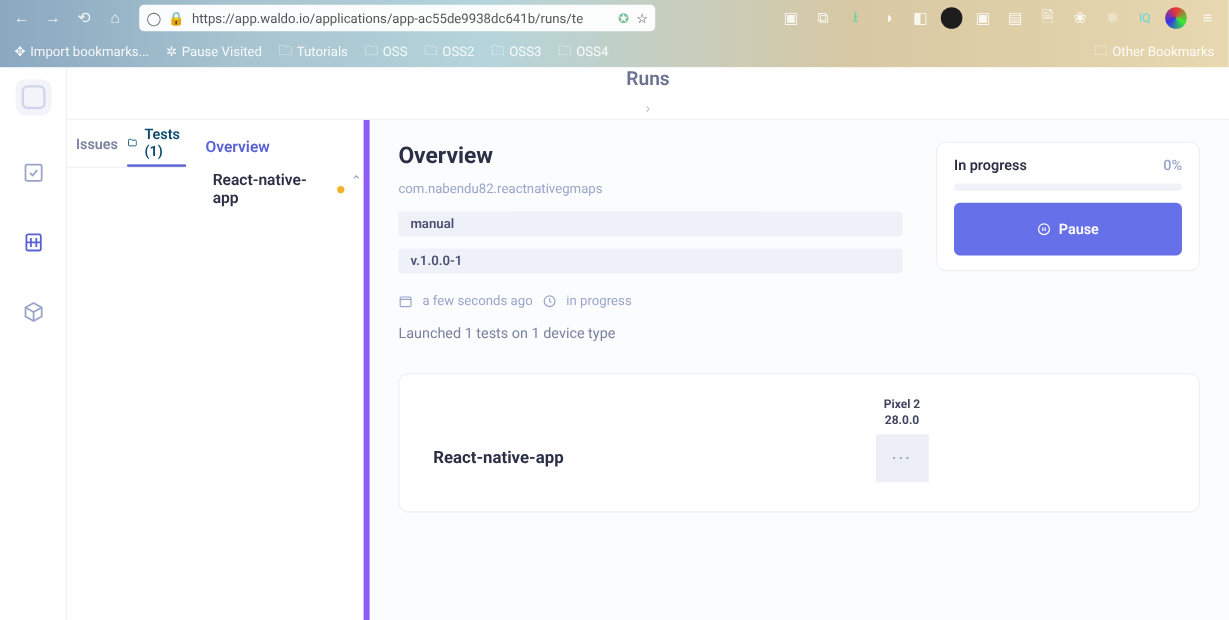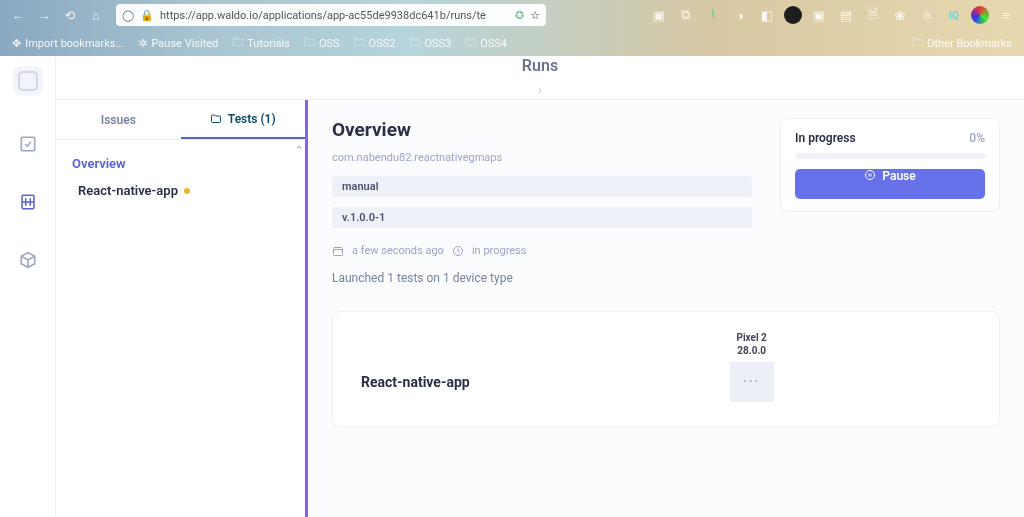--- a/index.html
+++ b/index.html
@@ -27,21 +27,21 @@
 .rail-ic.active { color:#5861d6; }
 .rail-ic svg { width:18px; height:18px; }
 
 .main-col { flex:1; display:flex; flex-direction:column; }
 .breadcrumb-bar { height:44px; display:flex; align-items:center; padding:0 22px; gap:8px; font-size:16px; color:#6b7390; border-bottom:1px solid #eef0f4;flex-direction:column; }
 .bc-root { font-weight:600; }
 .bc-sep { color:#b9c0d6; font-size:12px; }
 .bc-cur { font-weight:700; color:#2a2f45; font-size:18px; }
 
 .content-row { flex:1; display:flex; }
-.tests-pane { width:252px; border-right:3px solid #8b5cf6; display:flex; flex-direction:column; position:relative; }
+.tests-pane { width:252px; border-right:5px solid #8b5cf6; display:flex; position:relative; }
 .tabs { display:flex; height:40px; border-bottom:1px solid #eef0f4; }
 .tab { flex:1; display:flex; align-items:center; justify-content:center; gap:6px; font-size:12px; font-weight:600; color:#7a829e; cursor:pointer; }
 .tab.active { color:#0c4a6e; border-bottom:2px solid #5861d6; }
 .tab svg { width:12px; height:12px; }
 .pane-body { padding:16px 16px; position:relative; }
 .ov-link { color:#5861d6; font-weight:600; font-size:13px; margin-bottom:12px; }
 .test-item { display:flex; align-items:center; gap:6px; font-size:13px; color:#2a2f45; font-weight:600; padding-left:6px; }
 .dot-y { width:6px; height:6px; border-radius:50%; background:#f0b429; }
 .collapse-caret { position:absolute; right:-1px; top:44px; width:14px; height:14px; color:#9aa4c9; font-size:11px; text-align:center; }
 
@@ -53,21 +53,21 @@
 .tags { display:flex; gap:10px; margin-bottom:16px;flex-direction:column; }
 .tag { background:#eef1f8; color:#4a5170; font-size:11px; font-weight:600; padding:4px 10px; border-radius:3px; }
 .meta-line { display:flex; align-items:flex-end; gap:8px; font-size:11px; color:#9aa4c9; margin-bottom:14px; }
 .meta-line svg { width:12px; height:12px; }
 .launched { font-size:12px; color:#7a829e; }
 
 .status-card { width:220px; background:#fff; border:1px solid #eef0f4; border-radius:8px; padding:12px 14px; }
 .st-head { display:flex; justify-content:space-between; font-size:12px; color:#2a2f45; font-weight:600; margin-bottom:8px; }
 .st-head .pct { color:#9aa4c9; font-weight:500; }
 .prog { height:6px; background:#f1f2f7; border-radius:3px; margin-bottom:10px; }
-.pause-btn { width:100%; height:30px; background:#6670e8; color:#fff; border:none; border-radius:5px; font-size:12px; font-weight:600; display:flex; align-items:flex-start; justify-content:center; gap:6px; cursor:pointer; }
+.pause-btn { width:100%; height:44px; background:#6670e8; color:#fff; border:none; border-radius:5px; font-size:12px; font-weight:600; display:flex; align-items:center; justify-content:center; gap:6px; cursor:pointer; }
 .pause-btn svg { width:12px; height:12px; }
 
 .test-card { margin-top:26px; background:#fff; border:1px solid #eef0f4; border-radius:8px; padding:20px 28px 24px; display:flex; align-items:center; gap:260px; }
 .tc-left { font-size:14px; font-weight:700; color:#2a2f45; margin-top:30px;}
 .device-col { display:flex; flex-direction:column; align-items:center; font-size:10px; color:#3f455e; font-weight:700; }
 .dev-name { margin-bottom:2px; }
 .dev-ver { margin-bottom:6px; }
 .dev-cell { width:44px; height:40px; background:#eceff5; display:flex; align-items:center; justify-content:center; color:#9aa4c9; letter-spacing:2px; font-size:12px; cursor:pointer; }
 </style>
 </head>
@@ -91,21 +91,21 @@
       <div class="nav-icon">⧉</div>
       <div class="nav-icon" style="color:#5dd39e;">⭳</div>
       <div class="nav-icon">◑</div>
       <div class="nav-icon">◧</div>
       <div class="circ-icon" style="background:#1d1d1d;"></div>
       <div class="nav-icon">▣</div>
       <div class="nav-icon">▤</div>
       <div class="nav-icon">🗎</div>
       <div class="nav-icon">❀</div>
       <div class="nav-icon">⚛</div>
-      <div class="nav-icon" style="color:#4ad2e8;font-weight:700;font-size:10px;text-align:right;">IQ</div>
+      <div class="nav-icon" style="color:#4ad2e8;font-weight:400;font-size:10px;text-align:right;">IQ</div>
       <div class="circ-icon" style="background:conic-gradient(#e33,#3e3,#33e,#e33);"></div>
       <div class="nav-icon">≡</div>
     </div>
   </div>
   <div class="bm-row">
     <span class="bm-item">✥ <span>Import bookmarks...</span></span>
     <span class="bm-item">✲ <span>Pause Visited</span></span>
     <span class="bm-item">🗀 <span>Tutorials</span></span>
     <span class="bm-item">🗀 <span>OSS</span></span>
     <span class="bm-item">🗀 <span>OSS2</span></span>

